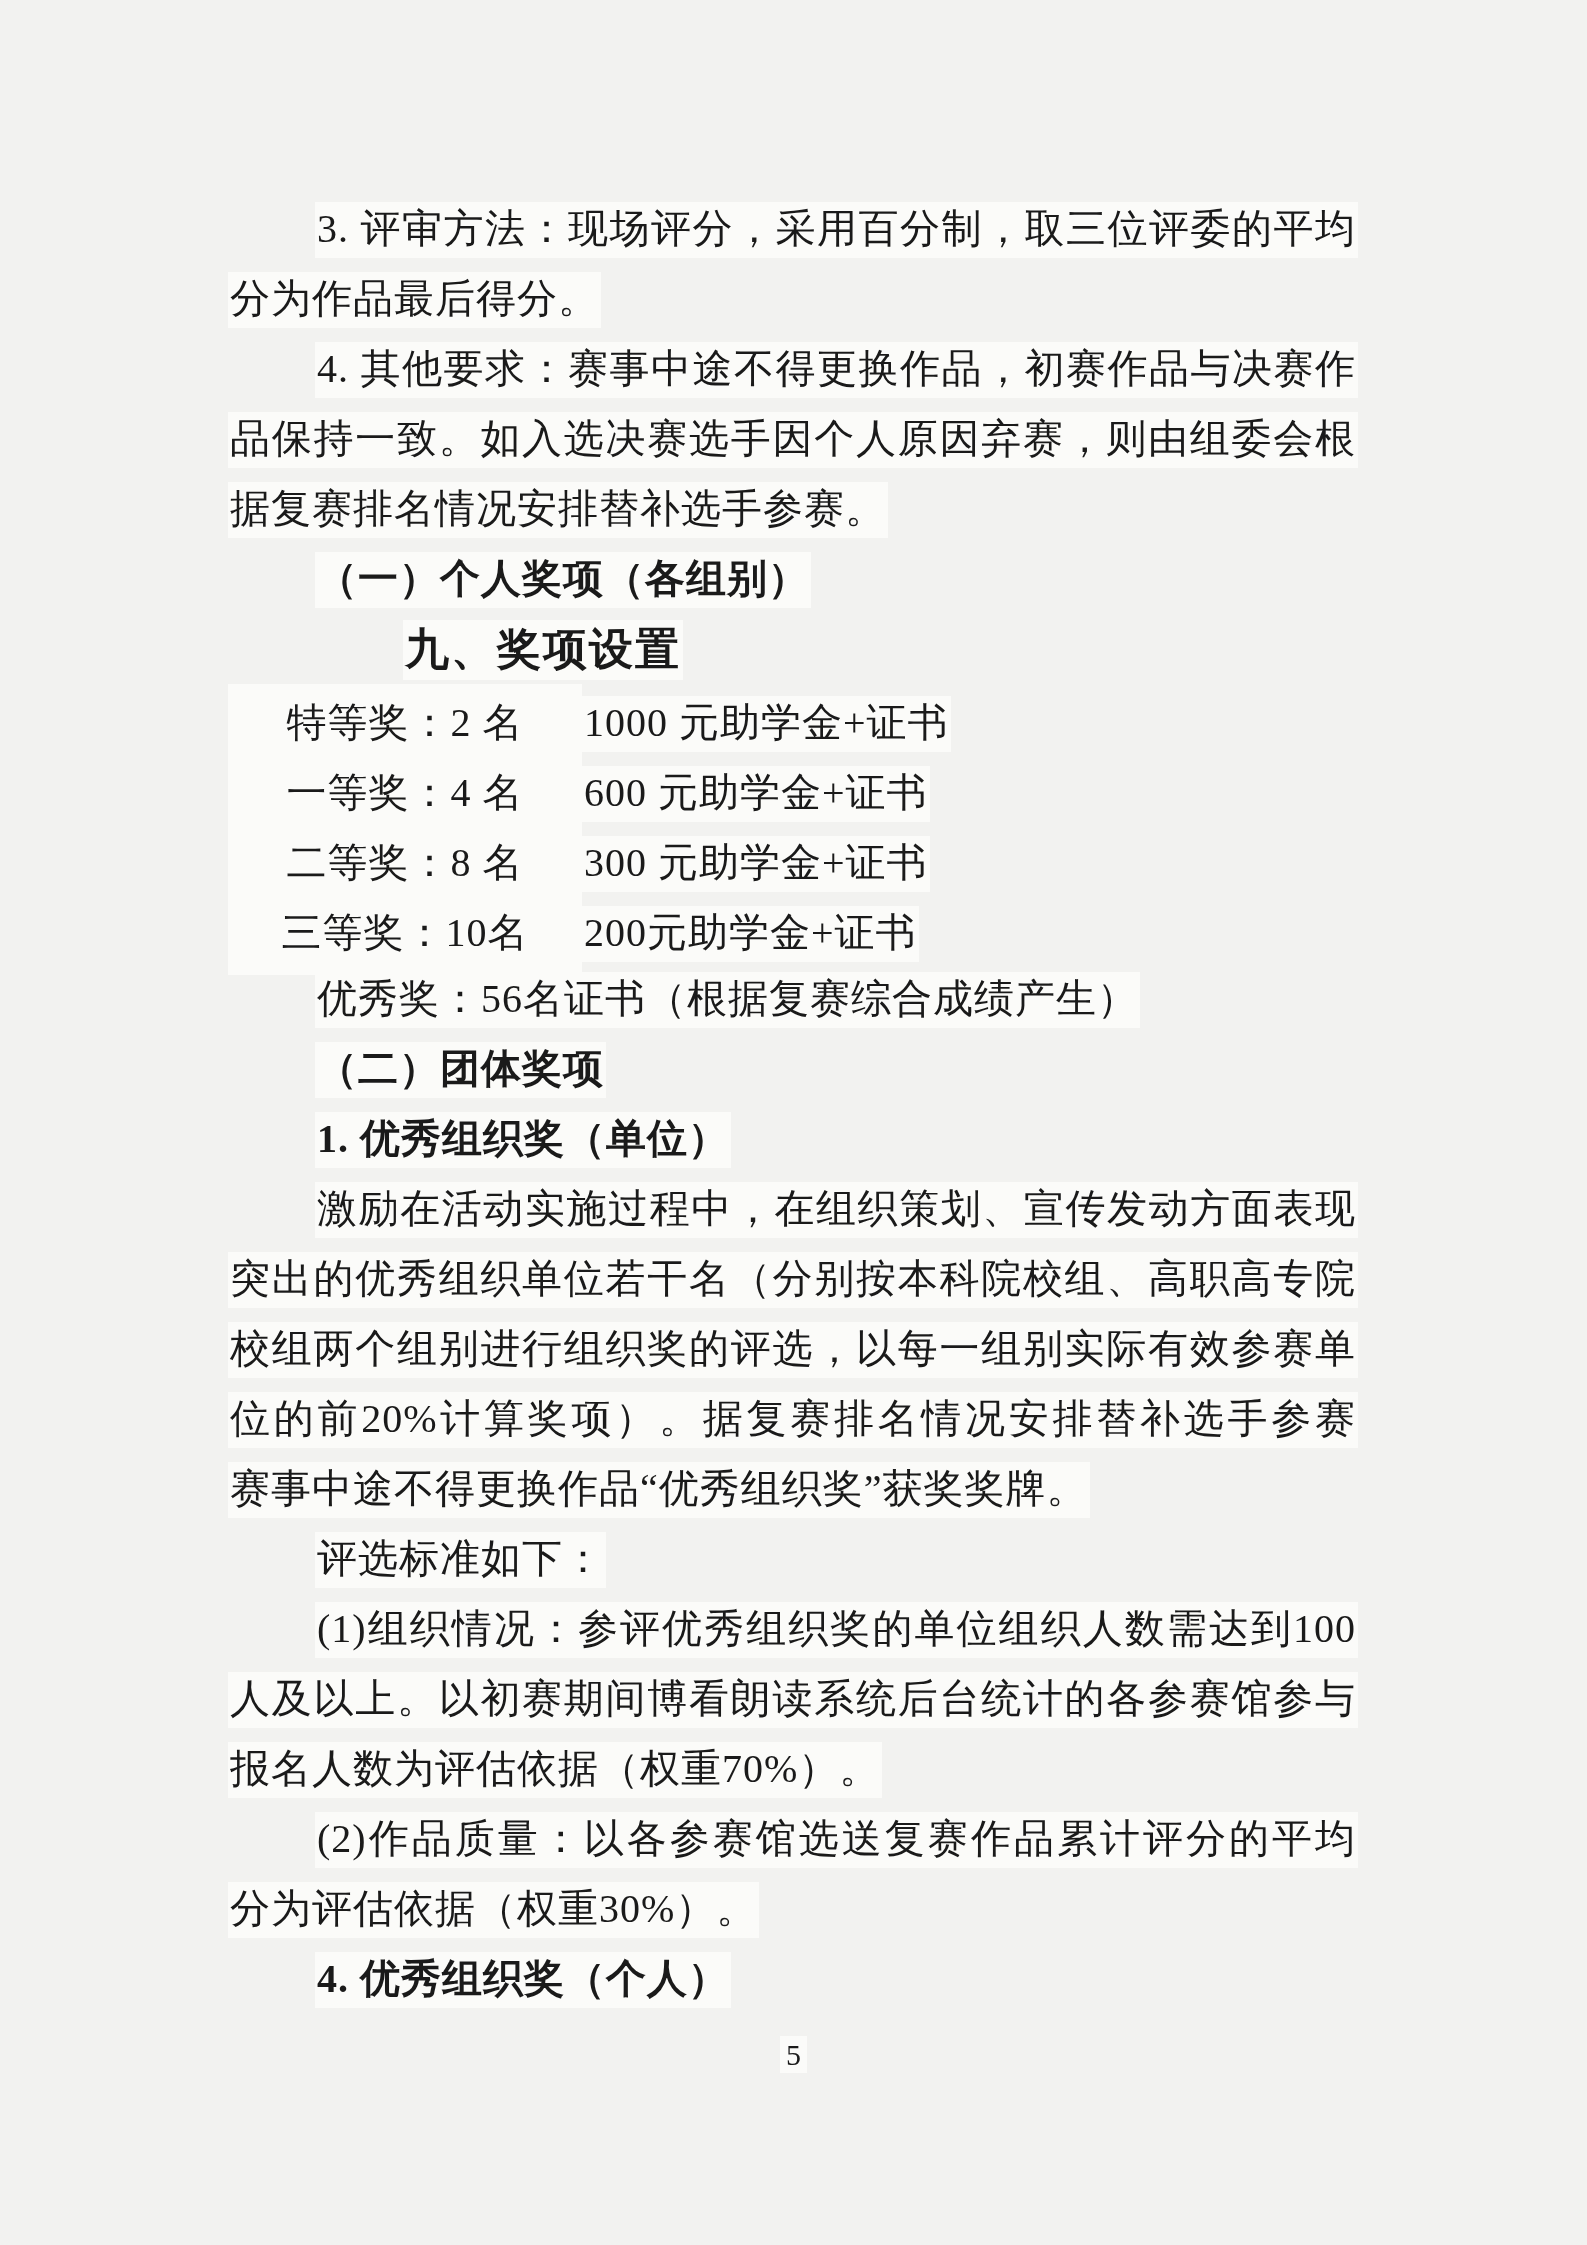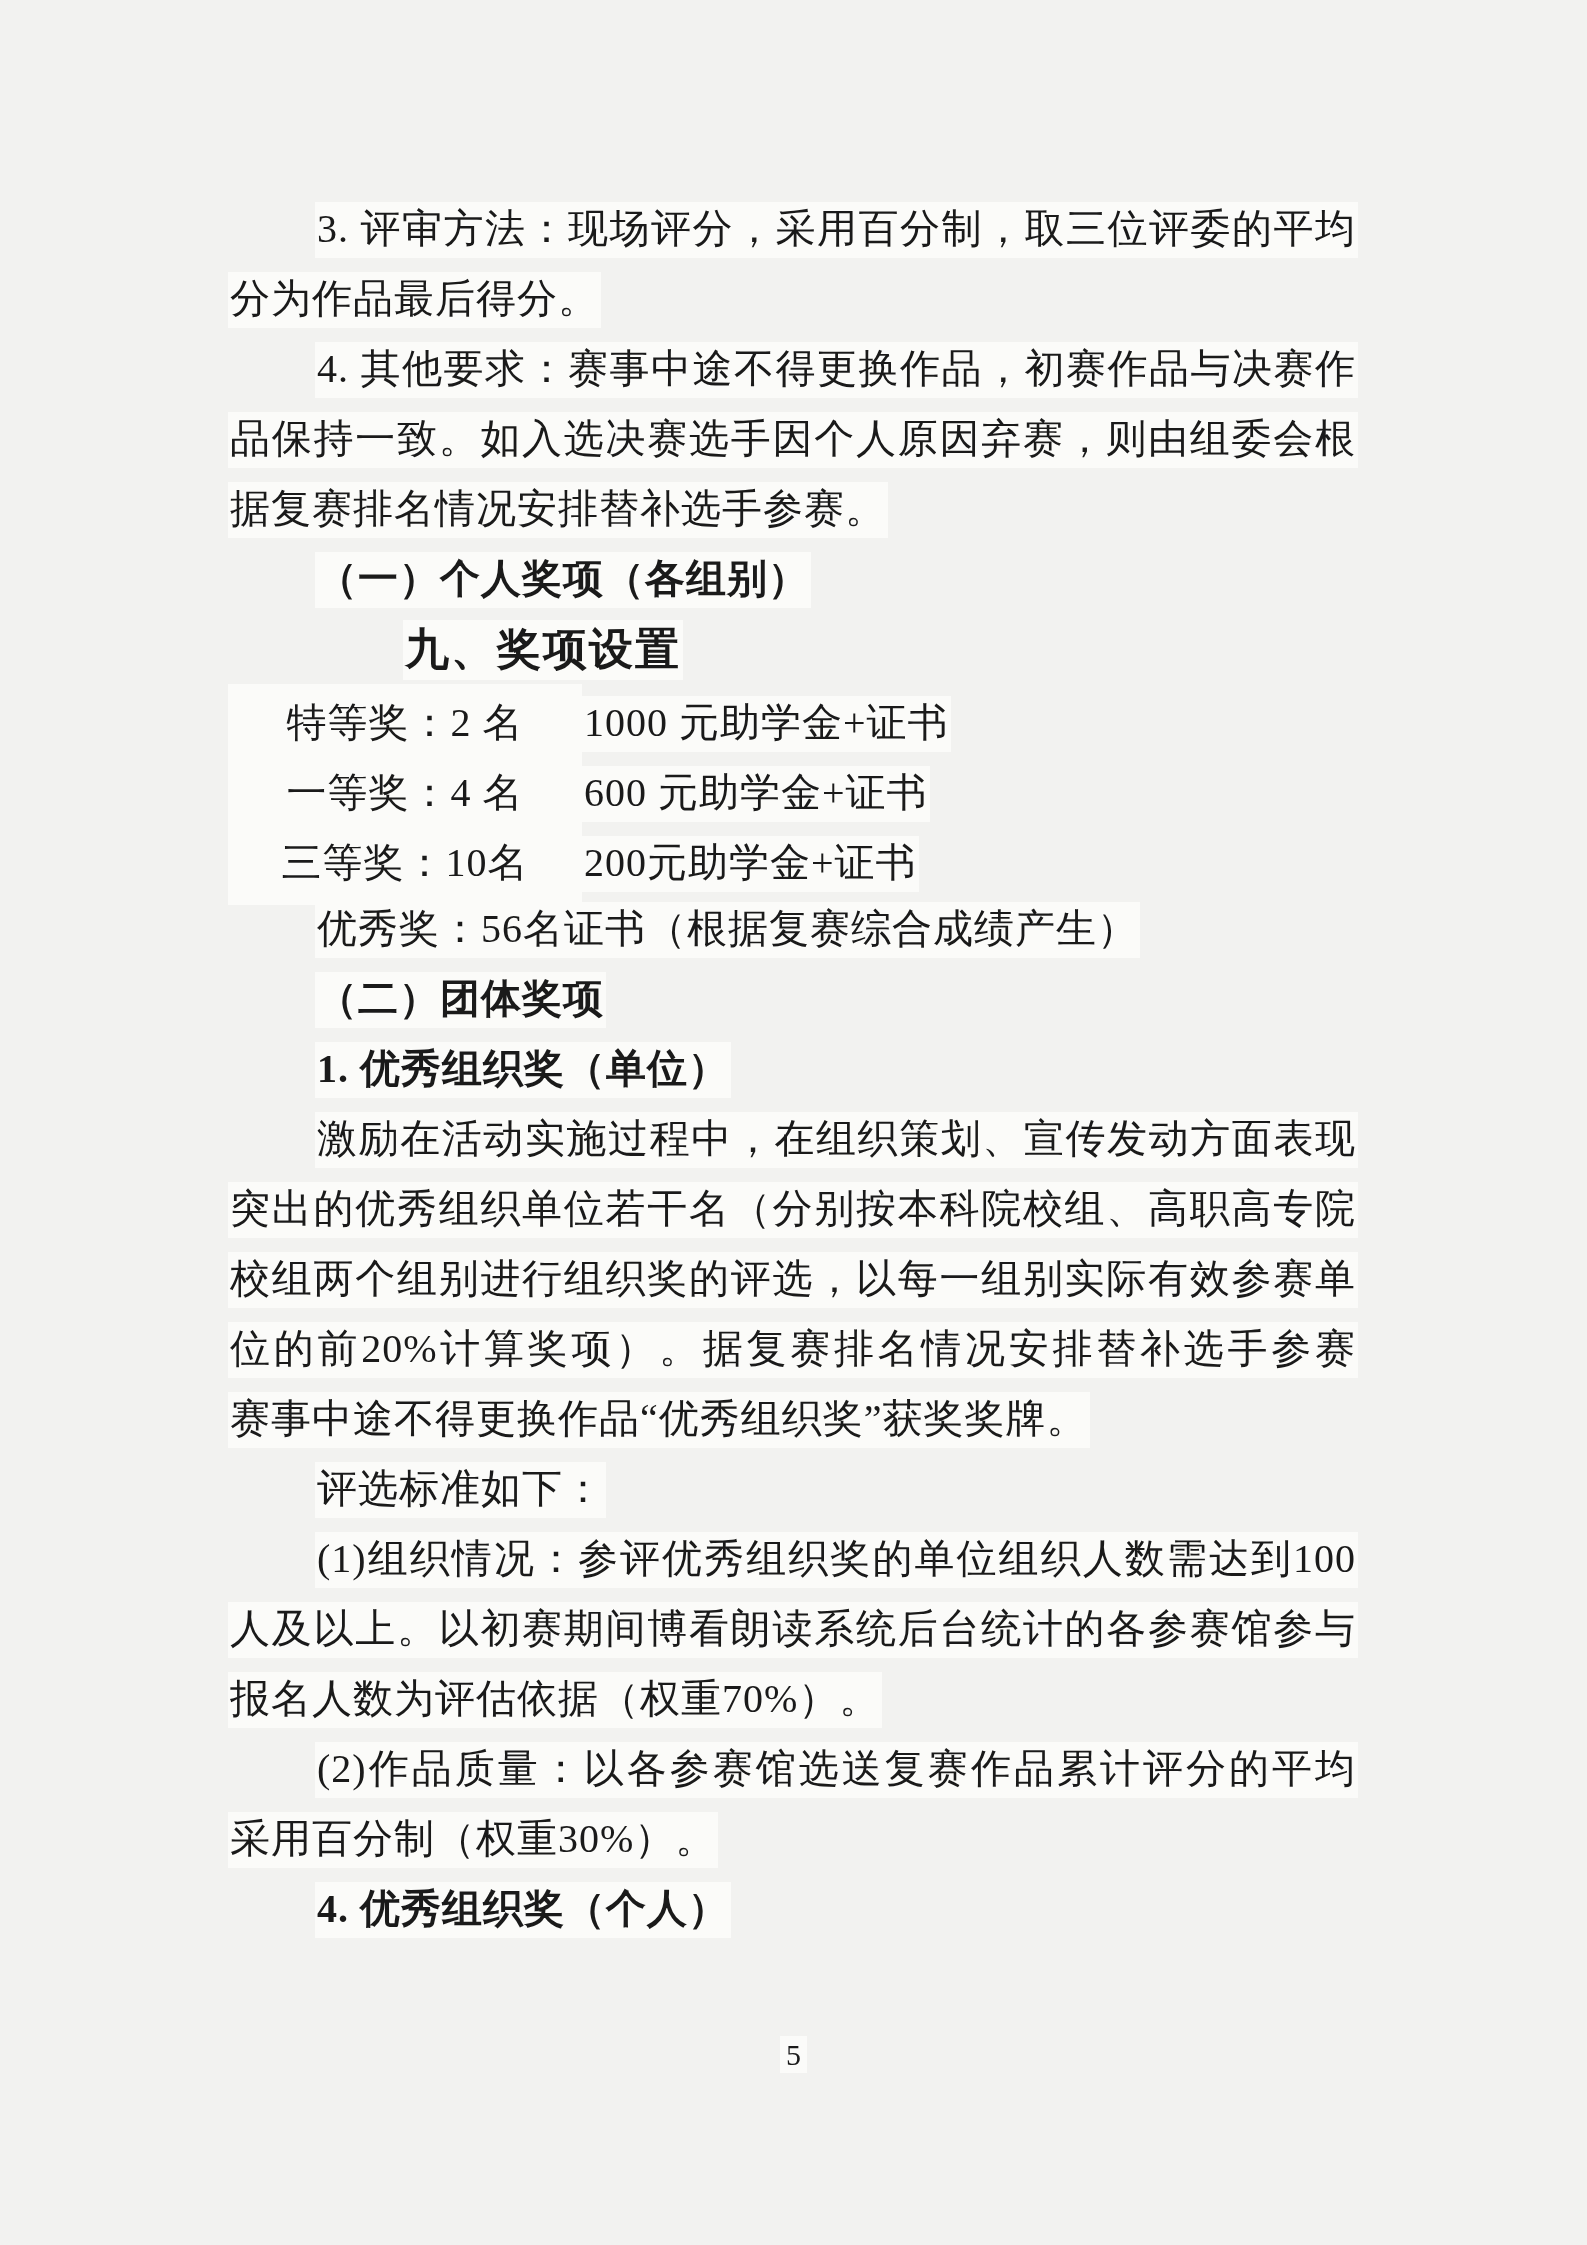--- a/index.html
+++ b/index.html
@@ -60,33 +60,34 @@
   <main class="content" id="doc-content">
       <div class="line body indent j"><span class="ink">3. 评审方法：现场评分，采用百分制，取三位评委的平均</span></div>
       <div class="line body"><span class="ink">分为作品最后得分。</span></div>
       <div class="line body indent j"><span class="ink">4. 其他要求：赛事中途不得更换作品，初赛作品与决赛作</span></div>
       <div class="line body j"><span class="ink">品保持一致。如入选决赛选手因个人原因弃赛，则由组委会根</span></div>
       <div class="line body"><span class="ink">据复赛排名情况安排替补选手参赛。</span></div>
       <div class="line sub indent"><span class="ink">（一）个人奖项（各组别）</span></div>
       <div class="line heading"><span class="ink">九、奖项设置</span></div>
       <div class="line award"><span class="award-label ink">特等奖：2 名</span><span class="award-prize ink">1000 元助学金+证书</span></div>
       <div class="line award"><span class="award-label ink">一等奖：4 名</span><span class="award-prize ink">600 元助学金+证书</span></div>
+      <div class="line award"><span class="award-label ink">二等奖：8 名</span><span class="award-prize ink">300 元助学金+证书</span></div>
       <div class="line award"><span class="award-label ink">三等奖：10名</span><span class="award-prize ink">200元助学金+证书</span></div>
       <div class="line body indent"><span class="ink">优秀奖：56名证书（根据复赛综合成绩产生）</span></div>
       <div class="line sub indent"><span class="ink">（二）团体奖项</span></div>
       <div class="line sub indent"><span class="ink">1. 优秀组织奖（单位）</span></div>
       <div class="line body indent j"><span class="ink">激励在活动实施过程中，在组织策划、宣传发动方面表现</span></div>
       <div class="line body j"><span class="ink">突出的优秀组织单位若干名（分别按本科院校组、高职高专院</span></div>
       <div class="line body j"><span class="ink">校组两个组别进行组织奖的评选，以每一组别实际有效参赛单</span></div>
       <div class="line body j"><span class="ink">位的前20%计算奖项）。据复赛排名情况安排替补选手参赛</span></div>
       <div class="line body"><span class="ink">赛事中途不得更换作品“优秀组织奖”获奖奖牌。</span></div>
       <div class="line body indent"><span class="ink">评选标准如下：</span></div>
       <div class="line body indent j"><span class="ink">(1)组织情况：参评优秀组织奖的单位组织人数需达到100</span></div>
       <div class="line body j"><span class="ink">人及以上。以初赛期间博看朗读系统后台统计的各参赛馆参与</span></div>
       <div class="line body"><span class="ink">报名人数为评估依据（权重70%）。</span></div>
       <div class="line body indent j"><span class="ink">(2)作品质量：以各参赛馆选送复赛作品累计评分的平均</span></div>
-      <div class="line body"><span class="ink">采用百分制（权重30%）。</span></div>
+      <div class="line body"><span class="ink">分为评估依据（权重30%）。</span></div>
       <div class="line sub indent"><span class="ink">4. 优秀组织奖（个人）</span></div>
     </main>
   <footer class="page-footer">
     <span class="page-num ink">5</span>
   </footer>
 </div>
 
 </body></html>

